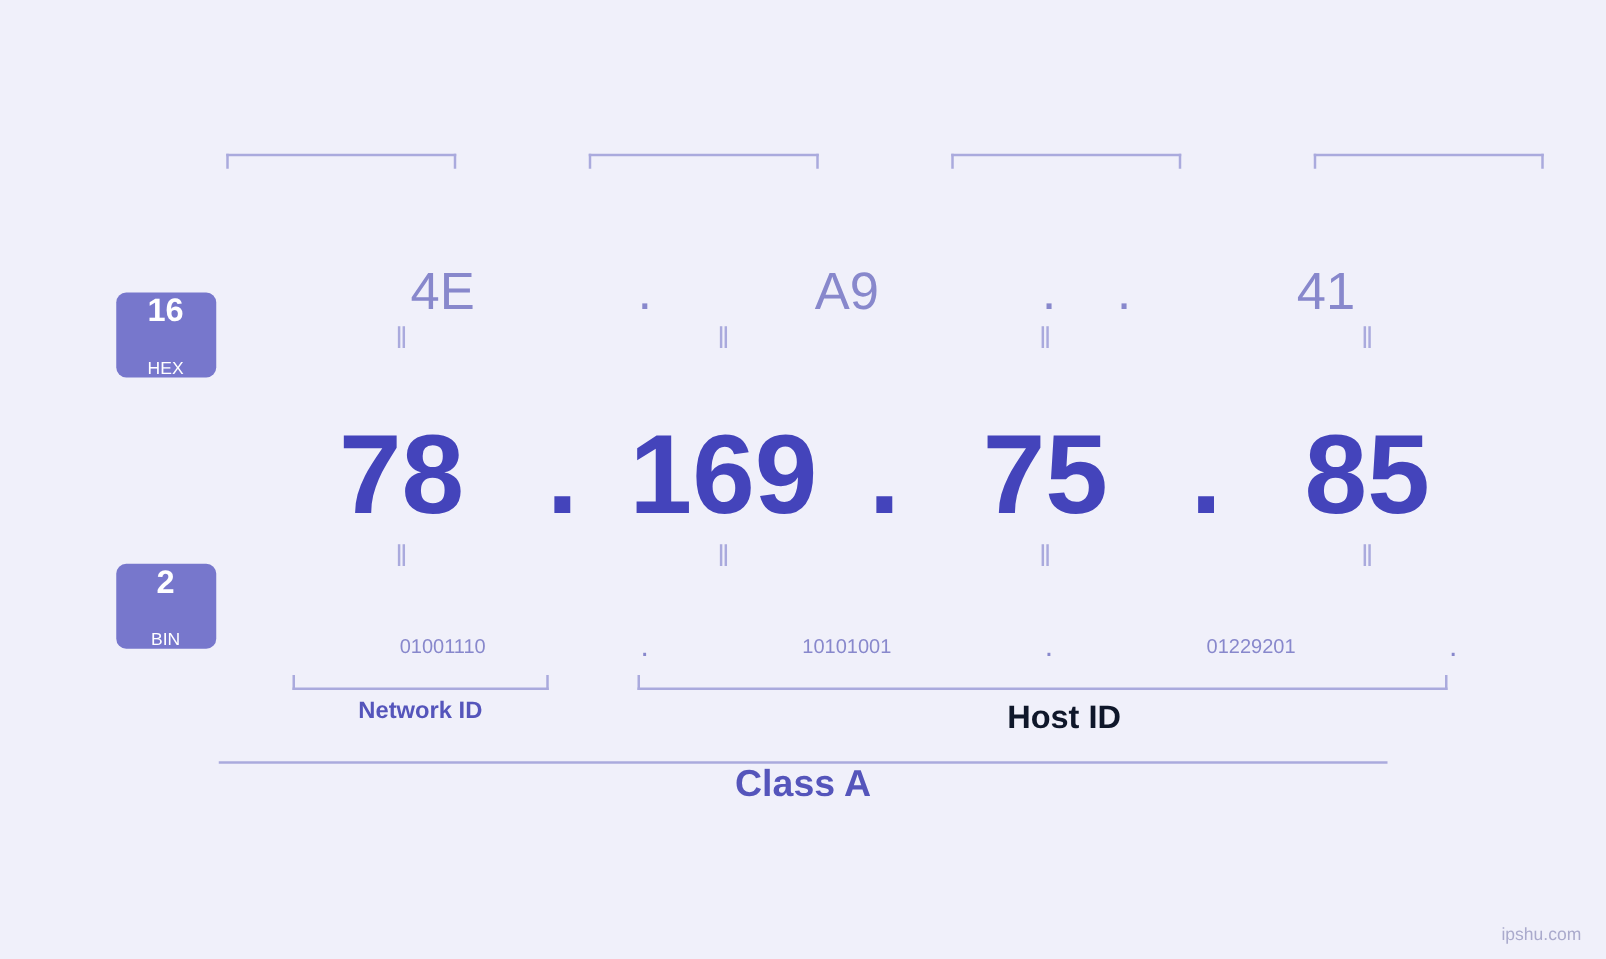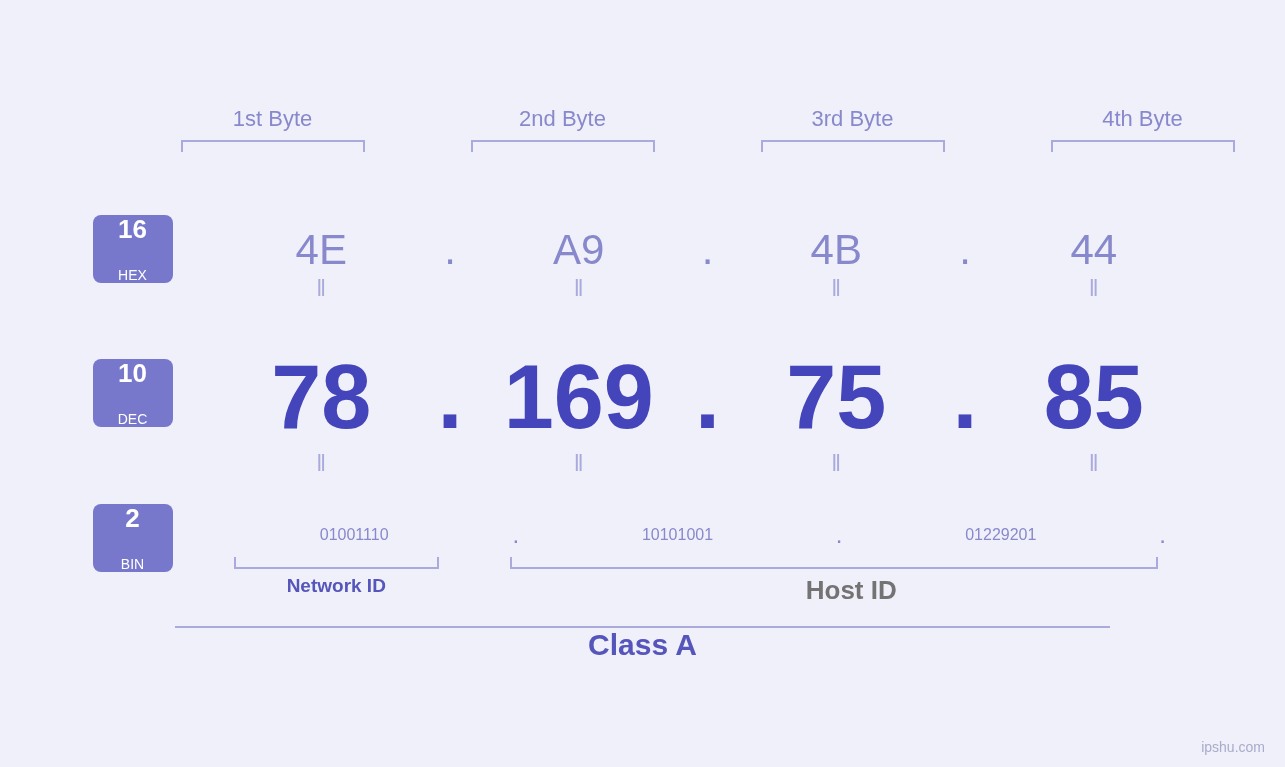--- a/index.html
+++ b/index.html
@@ -234,29 +234,20 @@
       right: 20px;
       color: #aaaacc;
       font-size: 14px;
     }
   </style>
 </head>
 <body>
 
 <div class="main-container">
 
-  <div class="byte-headers">
-    <div class="byte-header">1st Byte</div>
-    <div style="width:60px;flex-shrink:0;"></div>
-    <div class="byte-header">2nd Byte</div>
-    <div style="width:60px;flex-shrink:0;"></div>
-    <div class="byte-header">3rd Byte</div>
-    <div style="width:60px;flex-shrink:0;"></div>
-    <div class="byte-header">4th Byte</div>
-  </div>
 
   <div class="top-brackets">
     <div class="bracket-cell">
       <div class="bracket-top"></div>
     </div>
     <div style="width:60px;flex-shrink:0;"></div>
     <div class="bracket-cell">
       <div class="bracket-top"></div>
     </div>
     <div style="width:60px;flex-shrink:0;"></div>
@@ -270,39 +261,34 @@
   </div>
 
   <div class="content-area">
 
     <div class="base-labels">
       <div class="base-badge">
         <span class="base-num">16</span>
         <span class="base-label">HEX</span>
       </div>
       <div class="base-badge">
-        <span class="base-num">10</span>
-        <span class="base-label">DEC</span>
-      </div>
-      <div class="base-badge">
         <span class="base-num">2</span>
         <span class="base-label">BIN</span>
       </div>
     </div>
 
     <div class="values-grid">
 
       <div class="value-row hex-row">
         <div class="value-cell"><span class="val">4E</span></div>
         <div class="dot-cell">.</div>
         <div class="value-cell"><span class="val">A9</span></div>
         <div class="dot-cell">.</div>
-        <div class="value-cell"><span class="val">4B</span></div>
-        <div class="dot-cell">.</div>
-        <div class="value-cell"><span class="val">44</span></div>
+        <div class="dot-cell">.</div>
+        <div class="value-cell"><span class="val">41</span></div>
       </div>
 
       <div class="eq-row">
         <div class="eq-cell">‖</div>
         <div class="eq-dot-spacer"></div>
         <div class="eq-cell">‖</div>
         <div class="eq-dot-spacer"></div>
         <div class="eq-cell">‖</div>
         <div class="eq-dot-spacer"></div>
         <div class="eq-cell">‖</div>
@@ -346,21 +332,21 @@
         <div style="width:60px; flex-shrink:0;"></div>
 
         <div style="flex:3; display:flex; align-items:center;">
           <div style="width:95%; height:12px; border:2px solid #aaaadd; border-top:none;"></div>
         </div>
       </div>
 
       <div style="display:flex; width:100%; margin-top:6px;">
         <div style="flex:1; text-align:center; color:#5555bb; font-size:19px; font-weight:600;">Network ID</div>
         <div style="width:60px; flex-shrink:0;"></div>
-        <div style="flex:3; text-align:center; color:#737373; font-size:26px; font-weight:600;">Host ID</div>
+        <div style="flex:3; text-align:center; color:#0f172a; font-size:26px; font-weight:600;">Host ID</div>
       </div>
 
     </div>
   </div>
 
   <div class="class-section">
     <div class="class-line"></div>
     <div class="class-label">Class A</div>
   </div>
 

